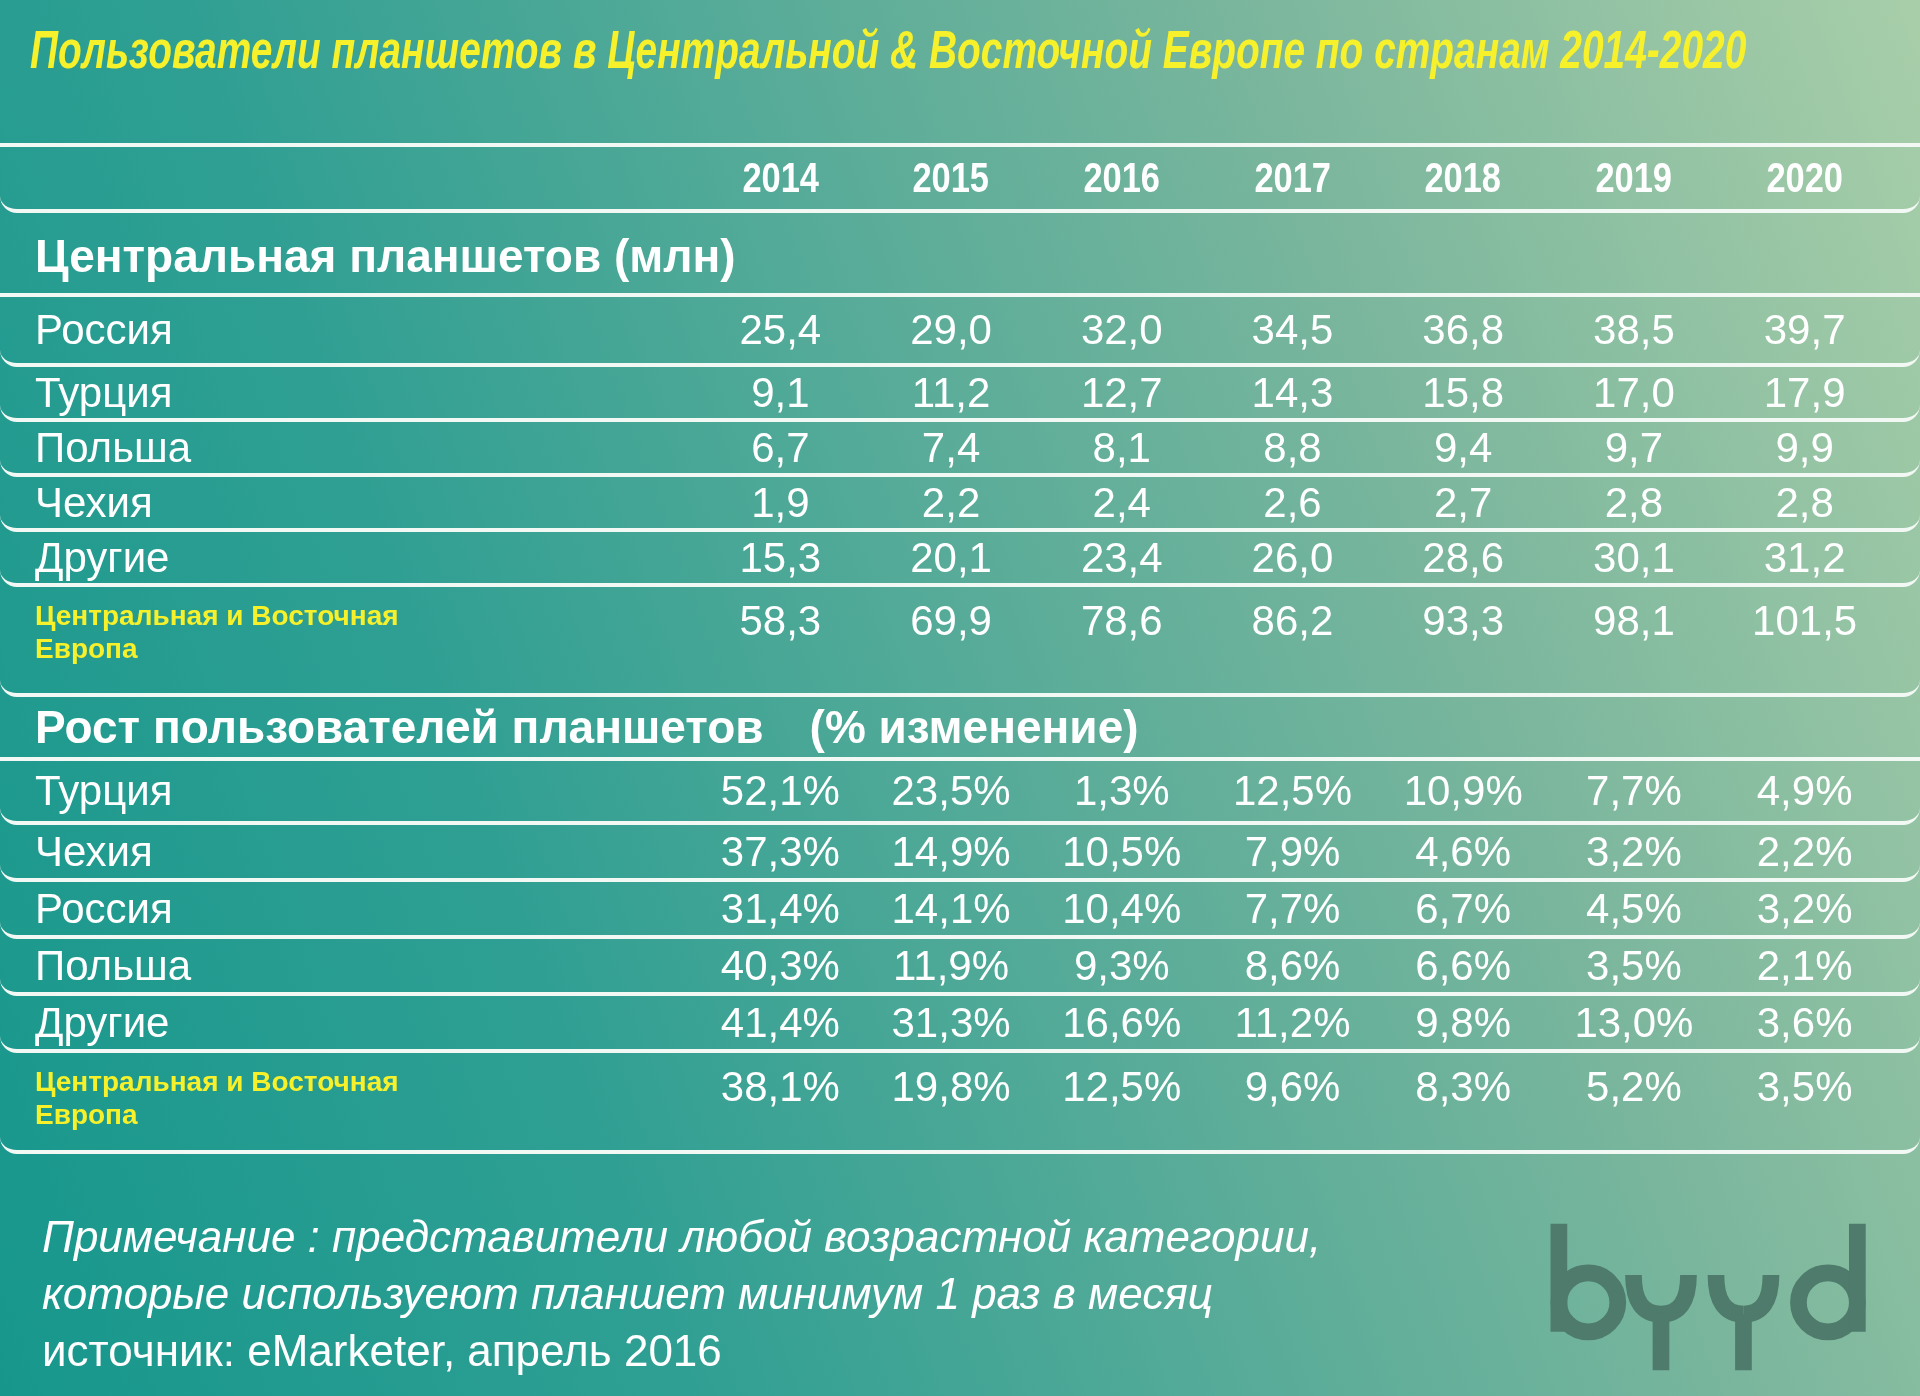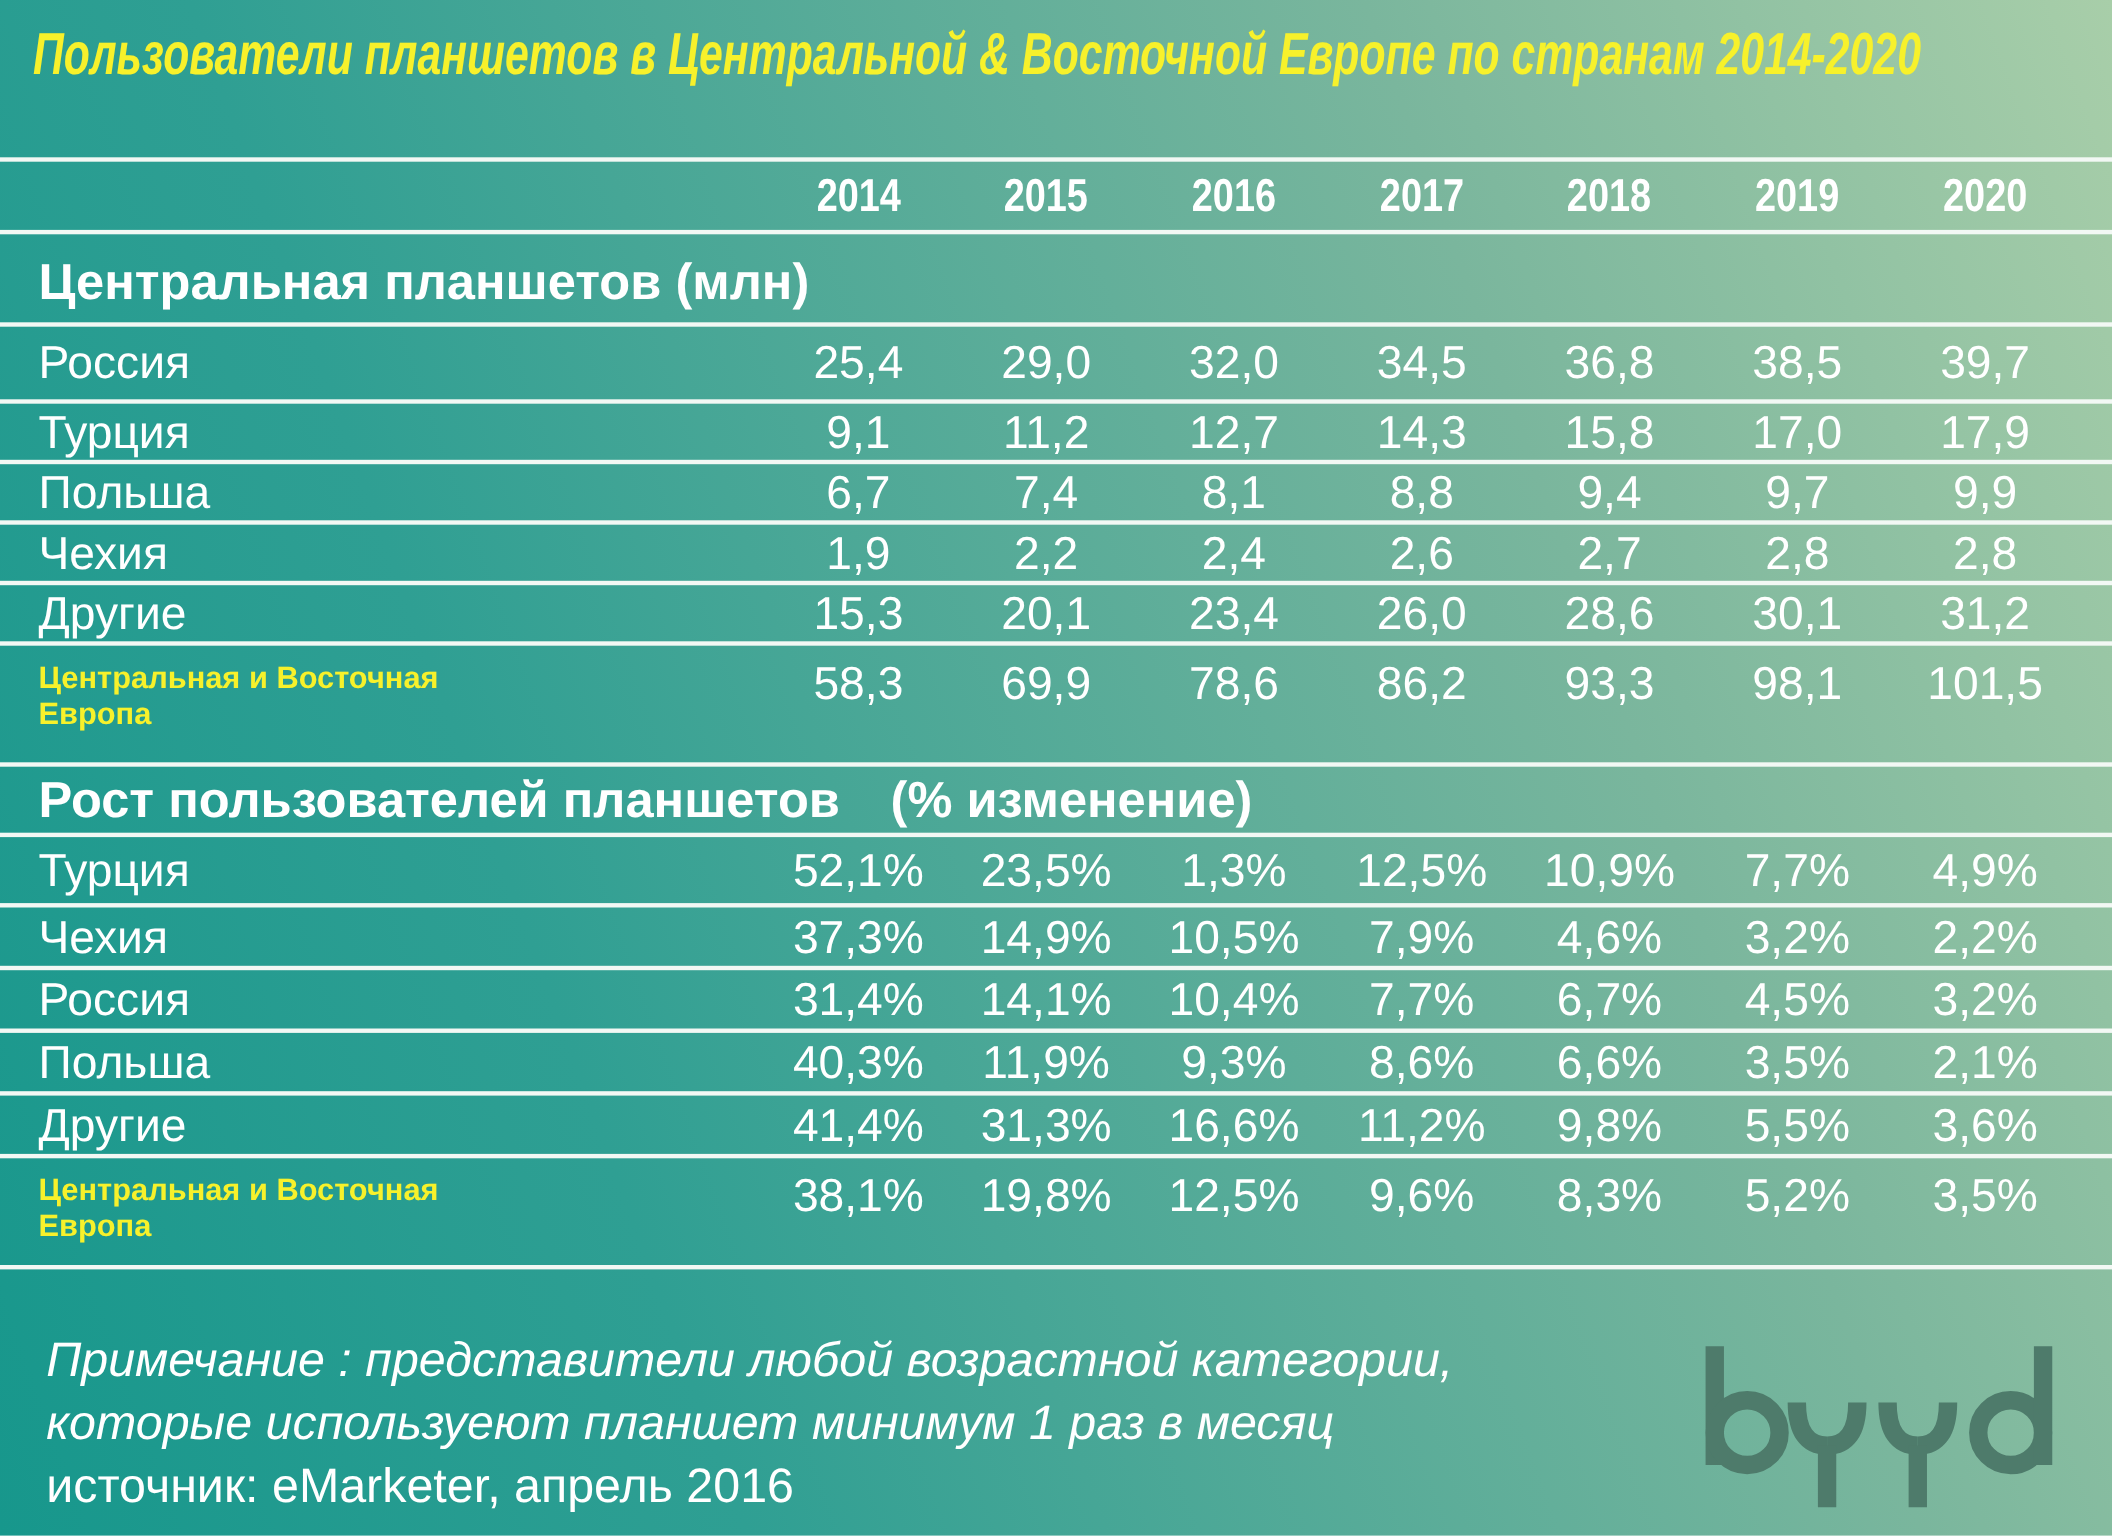--- a/index.html
+++ b/index.html
@@ -22,21 +22,21 @@
   }
   .block{box-sizing:border-box;border-bottom:4px solid var(--divider);}
   
   .title-block{height:147px;padding:18px 0 0 30px;font-style:italic;}
   .title{
     display:inline-block;white-space:nowrap;
     font-size:54px;font-weight:bold;color:var(--accent-yellow);
     transform:scaleX(0.72);transform-origin:left center;letter-spacing:0px;
   }
   
-  .tgrid{display:grid;grid-template-columns:695px repeat(7,1fr);align-items:center;padding-right:30px;}
+  .tgrid{display:grid;grid-template-columns:695px repeat(7,1fr);align-items:center;padding-right:30px;border-radius:17px;}
   .years-row{height:66px;}
   .year{
     text-align:center;font-weight:bold;font-size:52px;color:var(--text-white);
   }
   .year span{display:inline-block;transform:scaleX(0.82);transform-origin:center;}
   .sec-header{display:flex;align-items:center;padding-left:35px;font-weight:bold;font-size:46px;}
   .sec-header.first{height:84px;padding-top:6px;}
   .sec-header.second{height:64px;}
   .sec-suffix{margin-left:46px;}
   .cell{font-size:42px;}
@@ -192,21 +192,21 @@
       <div class="cell val">3,5%</div>
       <div class="cell val">2,1%</div>
     </div>
     <div class="trow tgrid">
       <div class="cell label">Другие</div>
       <div class="cell val">41,4%</div>
       <div class="cell val">31,3%</div>
       <div class="cell val">16,6%</div>
       <div class="cell val">11,2%</div>
       <div class="cell val">9,8%</div>
-      <div class="cell val">5,5%</div>
+      <div class="cell val">13,0%</div>
       <div class="cell val">3,6%</div>
     </div>
     <div class="trow tgrid highlight">
       <div class="cell label">Центральная и Восточная Европа</div>
       <div class="cell val">38,1%</div>
       <div class="cell val">19,8%</div>
       <div class="cell val">12,5%</div>
       <div class="cell val">9,6%</div>
       <div class="cell val">8,3%</div>
       <div class="cell val">5,2%</div>

